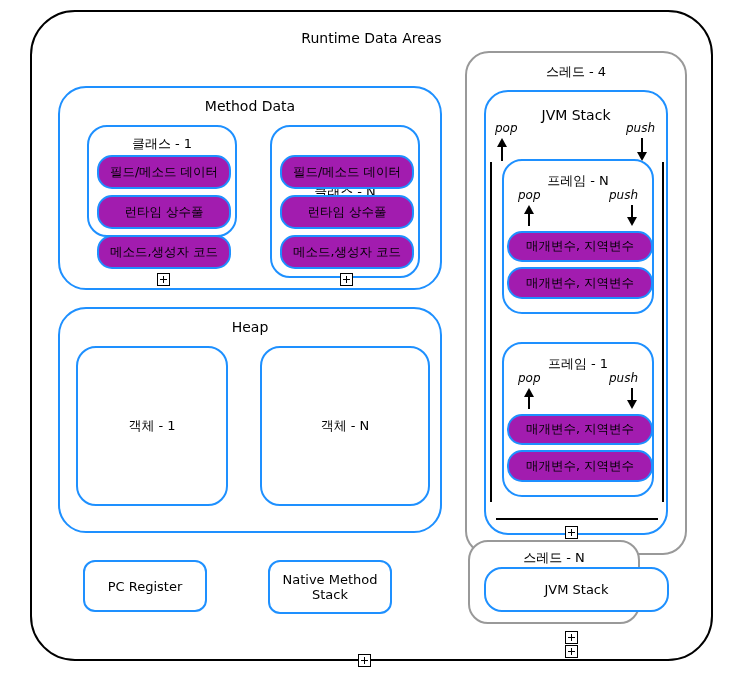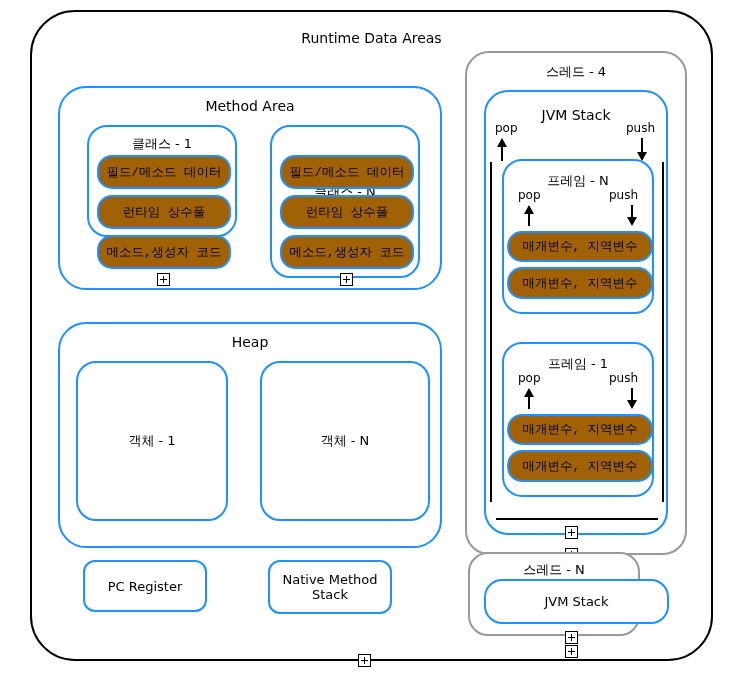--- a/index.html
+++ b/index.html
@@ -10,22 +10,22 @@
   *{box-sizing:border-box;margin:0;padding:0;}
   html,body{background:#ffffff;}
   body{font-family:"DejaVu Sans","Liberation Sans",sans-serif;color:#000;}
   .canvas{position:relative;width:739px;height:678px;background:#fff;overflow:hidden;}
   .box{position:absolute;border:2px solid var(--black);background:#fff;}
   .box.blue{border-color:var(--blue);}
   .box.gray{border-color:var(--gray);}
   .box-title{position:absolute;left:0;right:0;text-align:center;font-size:13px;white-space:nowrap;}
   .en{font-size:14px;}
   .center-label{display:flex;align-items:center;justify-content:center;text-align:center;font-size:13px;}
-  .item{position:absolute;border:2px solid var(--blue);background:#a16207;display:flex;align-items:center;justify-content:center;text-align:center;font-size:12.5px;white-space:nowrap;font-family:Liberation Mono, monospace;}
-  .small-label{position:absolute;font-size:12px;white-space:nowrap;}
+  .item{position:absolute;border:2px solid var(--blue);background:#a21caf;display:flex;align-items:center;justify-content:center;text-align:center;font-size:12.5px;white-space:nowrap;}
+  .small-label{position:absolute;font-size:12px;white-space:nowrap;font-style:italic;}
   
   .arrow{position:absolute;width:12px;}
   .arrow .shaft{position:absolute;left:5px;width:2px;background:#000;}
   .arrow.up .shaft{top:7px;bottom:0;}
   .arrow.down .shaft{top:0;bottom:7px;}
   .arrow .head{position:absolute;left:1px;width:0;height:0;}
   .arrow.up .head{top:0;border-left:5px solid transparent;border-right:5px solid transparent;border-bottom:9px solid #000;}
   .arrow.down .head{bottom:0;border-left:5px solid transparent;border-right:5px solid transparent;border-top:9px solid #000;}
   
   .wall{position:absolute;width:2px;background:#000;}
@@ -39,40 +39,40 @@
 <body>
 
 <div class="canvas">
 
   <div class="box" style="left:30px;top:10px;width:683px;height:651px;border-radius:45px;">
     <div class="box-title en" style="top:18px;">Runtime Data Areas</div>
   </div>
   <div class="collapse" style="left:358px;top:654px;"></div>
 
   <div class="box blue" style="left:58px;top:86px;width:384px;height:204px;border-radius:28px;">
-    <div class="box-title en" style="top:10px;">Method Area</div>
+    <div class="box-title en" style="top:10px;">Method Data</div>
 
     <div class="box blue" style="left:27px;top:37px;width:150px;height:112px;border-radius:20px;">
       <div class="box-title" style="top:8px;">클래스 - 1</div>
       <div class="item" style="left:8px;top:28px;width:134px;height:34px;border-radius:15px;">필드/메소드 데이터</div>
       <div class="item" style="left:8px;top:68px;width:134px;height:34px;border-radius:15px;">런타임 상수풀</div>
       <div class="item" style="left:8px;top:108px;width:134px;height:34px;border-radius:15px;">메소드,생성자 코드</div>
       <div class="collapse" style="left:68px;top:146px;"></div>
     </div>
 
     <div class="box blue" style="left:210px;top:37px;width:150px;height:153px;border-radius:20px;">
       <div class="box-title" style="top:8px;margin-top:48px;">클래스 - N</div>
       <div class="item" style="left:8px;top:28px;width:134px;height:34px;border-radius:15px;">필드/메소드 데이터</div>
       <div class="item" style="left:8px;top:68px;width:134px;height:34px;border-radius:15px;">런타임 상수풀</div>
       <div class="item" style="left:8px;top:108px;width:134px;height:34px;border-radius:15px;">메소드,생성자 코드</div>
       <div class="collapse" style="left:68px;top:146px;"></div>
     </div>
   </div>
 
-  <div class="box blue" style="left:58px;top:307px;width:384px;height:226px;border-radius:28px;margin-top:15px;">
+  <div class="box blue" style="left:58px;top:307px;width:384px;height:226px;border-radius:28px;">
     <div class="box-title en" style="top:10px;">Heap</div>
     <div class="box blue center-label" style="left:16px;top:37px;width:152px;height:160px;border-radius:20px;">객체 - 1</div>
     <div class="box blue center-label" style="left:200px;top:37px;width:170px;height:160px;border-radius:20px;">객체 - N</div>
   </div>
 
   <div class="box blue center-label" style="left:83px;top:560px;width:124px;height:52px;border-radius:12px;">PC Register</div>
 
   <div class="box blue center-label" style="left:268px;top:560px;width:124px;height:54px;border-radius:12px;padding:8px 8px;">Native Method Stack</div>
 
   <div class="box gray" style="left:465px;top:51px;width:222px;height:504px;border-radius:24px;">
@@ -125,20 +125,20 @@
             <span class="shaft"></span>
           </div>
         <div class="item" style="left:3px;top:70px;width:146px;height:31px;border-radius:15px;">매개변수, 지역변수</div>
         <div class="item" style="left:3px;top:106px;width:146px;height:32px;border-radius:15px;">매개변수, 지역변수</div>
       </div>
     </div>
   </div>
   <div class="collapse" style="left:565px;top:526px;"></div>
   <div class="collapse" style="left:565px;top:548px;"></div>
 
-  <div class="box gray" style="left:468px;top:552px;width:172px;height:84px;border-radius:20px;">
+  <div class="box gray" style="left:468px;top:540px;width:172px;height:84px;border-radius:20px;">
     <div class="box-title" style="top:7px;">스레드 - N</div>
     <div class="box blue center-label en" style="left:14px;top:25px;width:185px;height:45px;border-radius:18px;">JVM Stack</div>
   </div>
   <div class="collapse" style="left:565px;top:631px;"></div>
   <div class="collapse" style="left:565px;top:645px;"></div>
 
 </div>
 
 </body></html>

